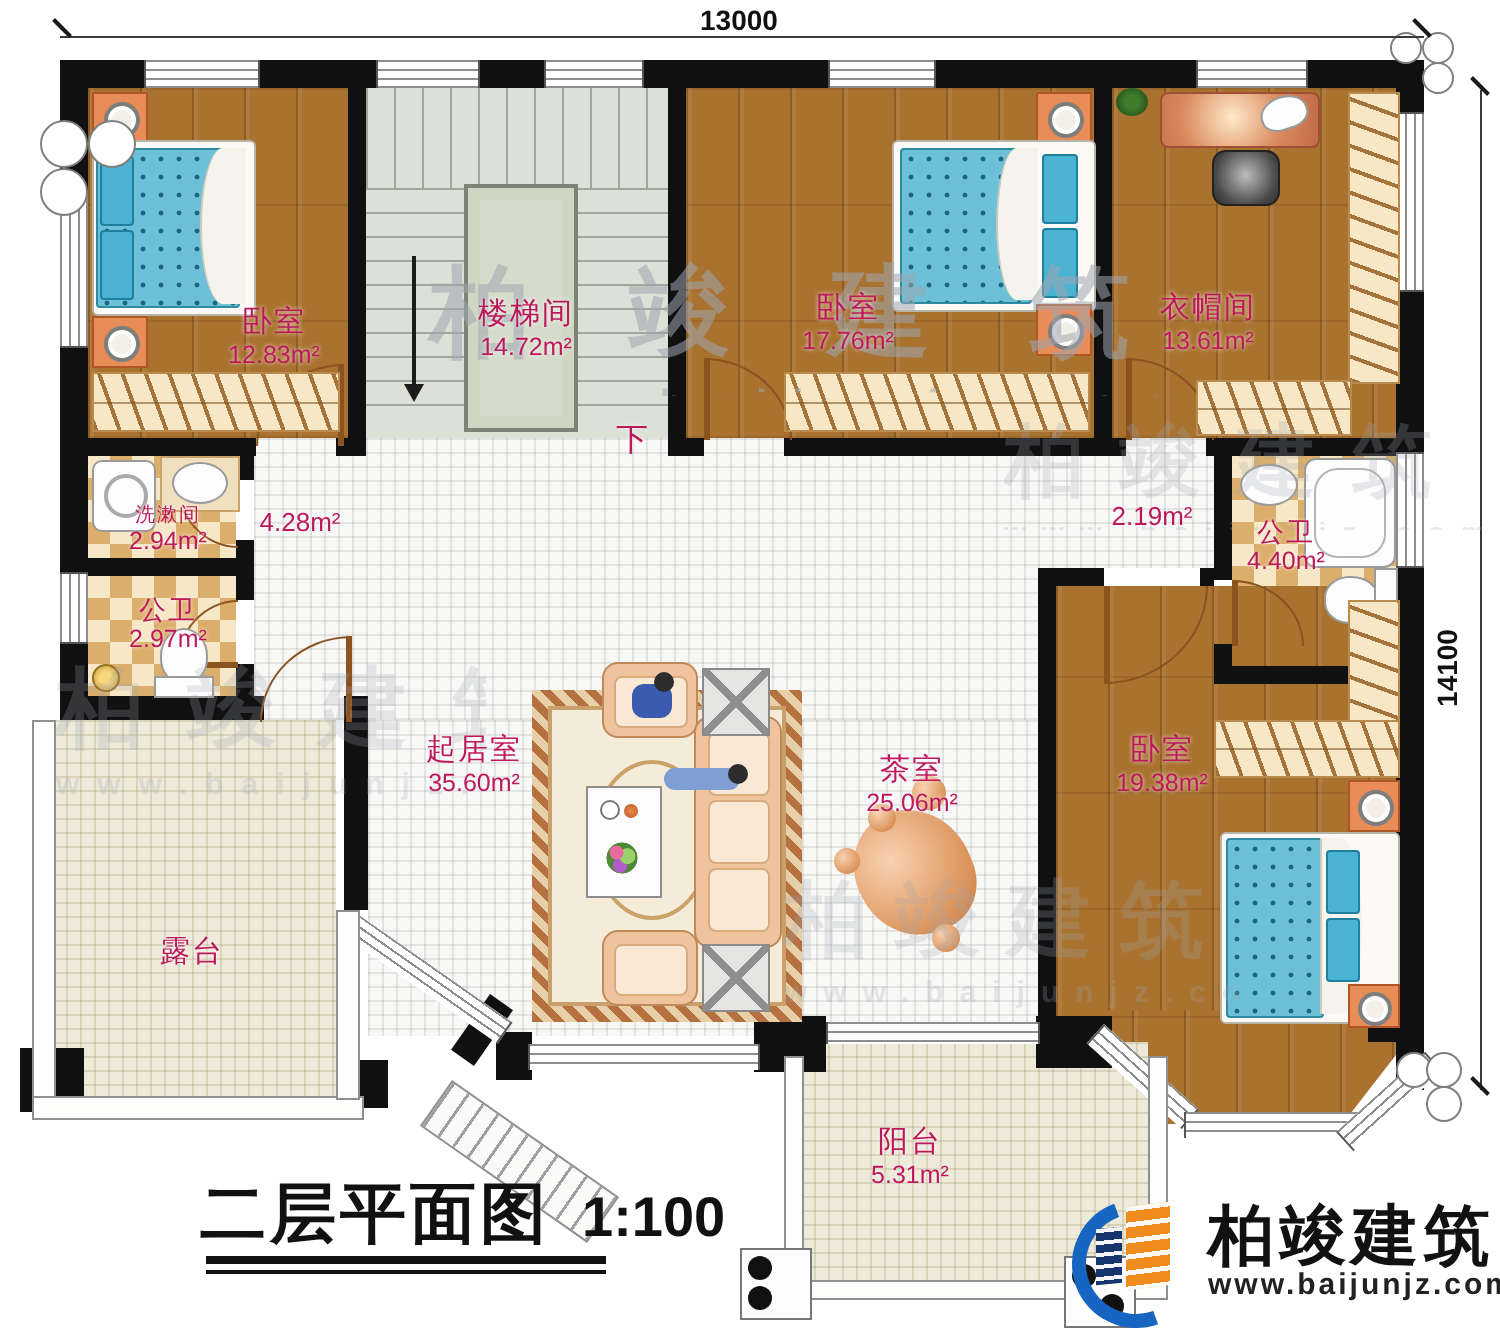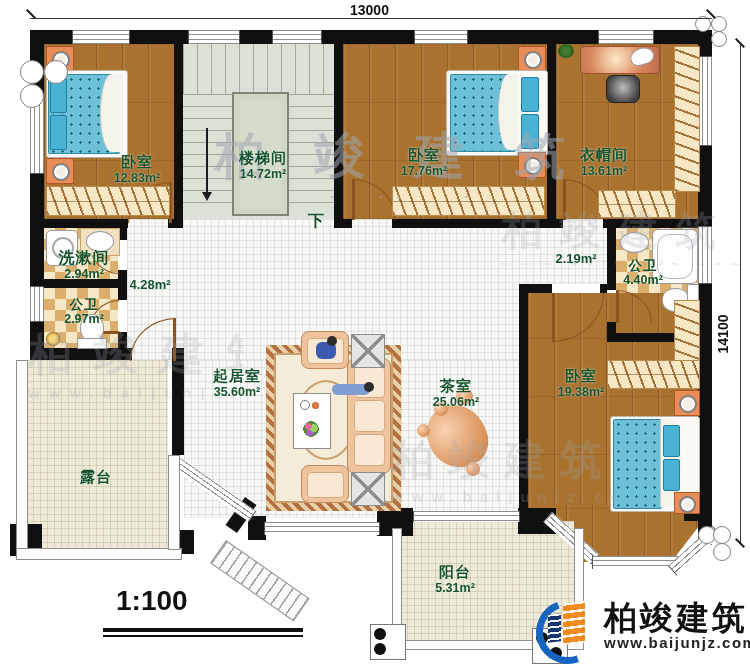--- a/index.html
+++ b/index.html
@@ -12,21 +12,21 @@
   .stairfloor{background:#dbe1d6;}
   .treads-h{background-image:repeating-linear-gradient(to bottom,#9fa89a 0 1px,transparent 1px 12px);}
   .treads-v{background-image:repeating-linear-gradient(to right,#9fa89a 0 1px,transparent 1px 14px);}
   .void{position:absolute;background:#d6dccb;border:2px solid #7d8476;box-shadow:inset 0 0 0 6px #cfd6c2;}
   .checker{background-color:#f6e7c6;background-image:conic-gradient(#dcae6b 25%,#f6e7c6 0 50%,#dcae6b 0 75%,#f6e7c6 0);background-size:22px 22px;}
   .gridwhite{background-color:#f8f8f6;background-image:linear-gradient(rgba(150,150,150,.22) 1px,transparent 1px),linear-gradient(90deg,rgba(150,150,150,.22) 1px,transparent 1px);background-size:7px 7px;}
   .gridcream{background-color:#eeeada;background-image:linear-gradient(rgba(160,150,110,.28) 1px,transparent 1px),linear-gradient(90deg,rgba(160,150,110,.28) 1px,transparent 1px);background-size:7px 7px;}
   .hatch{position:absolute;background-color:#f7e7c4;background-image:linear-gradient(rgba(120,80,30,.55),rgba(120,80,30,.55)),repeating-linear-gradient(70deg,rgba(150,95,35,.85) 0 2px,transparent 2px 11px);background-size:100% 1px,100% 100%;background-position:0 50%,0 0;background-repeat:no-repeat,repeat;border:1px solid #b98b4e;}
   .hatch-v{position:absolute;background-color:#f7e7c4;background-image:repeating-linear-gradient(20deg,rgba(150,95,35,.85) 0 2px,transparent 2px 11px);border:1px solid #b98b4e;}
   .parapet{position:absolute;background:#fdfdfb;border:1px solid #8f8f8f;}
-  .label{position:absolute;transform:translate(-50%,-50%);text-align:center;color:#14532d;font-weight:bold;white-space:nowrap;line-height:1.12;text-shadow:0 0 2px rgba(255,255,255,.85);}
+  .label{position:absolute;transform:translate(-50%,-50%);text-align:center;color:#be185d;font-weight:normal;white-space:nowrap;line-height:1.12;text-shadow:0 0 2px rgba(255,255,255,.85);}
   .rname{font-size:15px;letter-spacing:1px;}
   .rarea{font-size:12.5px;}
   .small-lab{font-size:13px;}
   .door{position:absolute;border:0 solid #8a5320;}
   .bedframe{position:absolute;background:#fbfaf6;border:1px solid #b9b4a8;border-radius:3px;}
   .mattress{position:absolute;background-color:#6cc0d8;background-image:radial-gradient(rgba(16,86,108,.85) 1px,transparent 1.4px);background-size:9px 9px;border:1px solid #2e8aa3;border-radius:2px;}
   .sheet{position:absolute;background:#f4f3ec;border-left:1px solid #cfcabb;}
   .pillow{position:absolute;background:#4ab2d2;border:1px solid #1f7f9e;border-radius:2px;}
   .nstand{position:absolute;background:#e98d58;border:1px solid #b05526;}
   .lamp{position:absolute;background:#f3efe6;border:2px solid #7e7e7e;border-radius:50%;box-shadow:inset 0 0 0 2px #fff;}
@@ -302,21 +302,21 @@
   </div>
   <div class="label" style="left:424px;top:162px;">
     <div class="rname">卧室</div>
     <div class="rarea">17.76m²</div>
   </div>
   <div class="label" style="left:604px;top:162px;">
     <div class="rname">衣帽间</div>
     <div class="rarea">13.61m²</div>
   </div>
   <div class="label" style="left:84px;top:265px;">
-    <div class="rname" style="font-size:16px;">洗漱间</div>
+    <div class="rname" style="font-size:10px;">洗漱间</div>
     <div class="rarea">2.94m²</div>
   </div>
   <div class="label" style="left:84px;top:312px;">
     <div class="rname" style="font-size:13.5px;">公卫</div>
     <div class="rarea">2.97m²</div>
   </div>
   <div class="label" style="left:643px;top:273px;">
     <div class="rname" style="font-size:13.5px;">公卫</div>
     <div class="rarea">4.40m²</div>
   </div>
@@ -332,25 +332,26 @@
     <div class="rname">卧室</div>
     <div class="rarea">19.38m²</div>
   </div>
   <div class="label" style="left:96px;top:477px;">
     <div class="rname">露台</div>
   </div>
   <div class="label" style="left:455px;top:579px;">
     <div class="rname">阳台</div>
     <div class="rarea">5.31m²</div>
   </div>
-  <div class="label small-lab" style="left:150px;top:262px;margin-top:23px;">4.28m²</div>
+  <div class="label small-lab" style="left:150px;top:262px;">4.28m²</div>
   <div class="label small-lab" style="left:576px;top:259px;">2.19m²</div>
   <div class="label" style="left:316px;top:221px;font-size:16px;">下</div>
 
   <div class="titleblock" style="left:100px;top:585px;width:320px;height:40px;display:flex;align-items:baseline;">
+    <span class="tb-title">二层平面图</span>
     <span class="tb-scale">1:100</span>
   </div>
   <div class="tb-rule" style="left:103px;top:628px;width:200px;height:4px;"></div>
   <div class="tb-rule" style="left:103px;top:635px;width:200px;height:1.5px;"></div>
 
   <div class="abs" style="left:536px;top:594px;width:60px;height:60px;">
     <div class="abs" style="left:0;top:6px;width:50px;height:50px;border-radius:50%;border:7px solid transparent;border-left-color:#1665c1;border-bottom-color:#1665c1;transform:rotate(25deg);"></div>
     <div class="abs" style="left:12px;top:20px;width:13px;height:28px;background:#15356e;background-image:repeating-linear-gradient(to bottom,rgba(255,255,255,.95) 0 2px,transparent 2px 6px);transform:skewY(-6deg);"></div>
     <div class="abs" style="left:27px;top:8px;width:22px;height:42px;background:#f08c1e;background-image:repeating-linear-gradient(to bottom,rgba(255,255,255,.95) 0 2.5px,transparent 2.5px 8px);transform:skewY(-7deg);border-radius:2px;"></div>
   </div>

